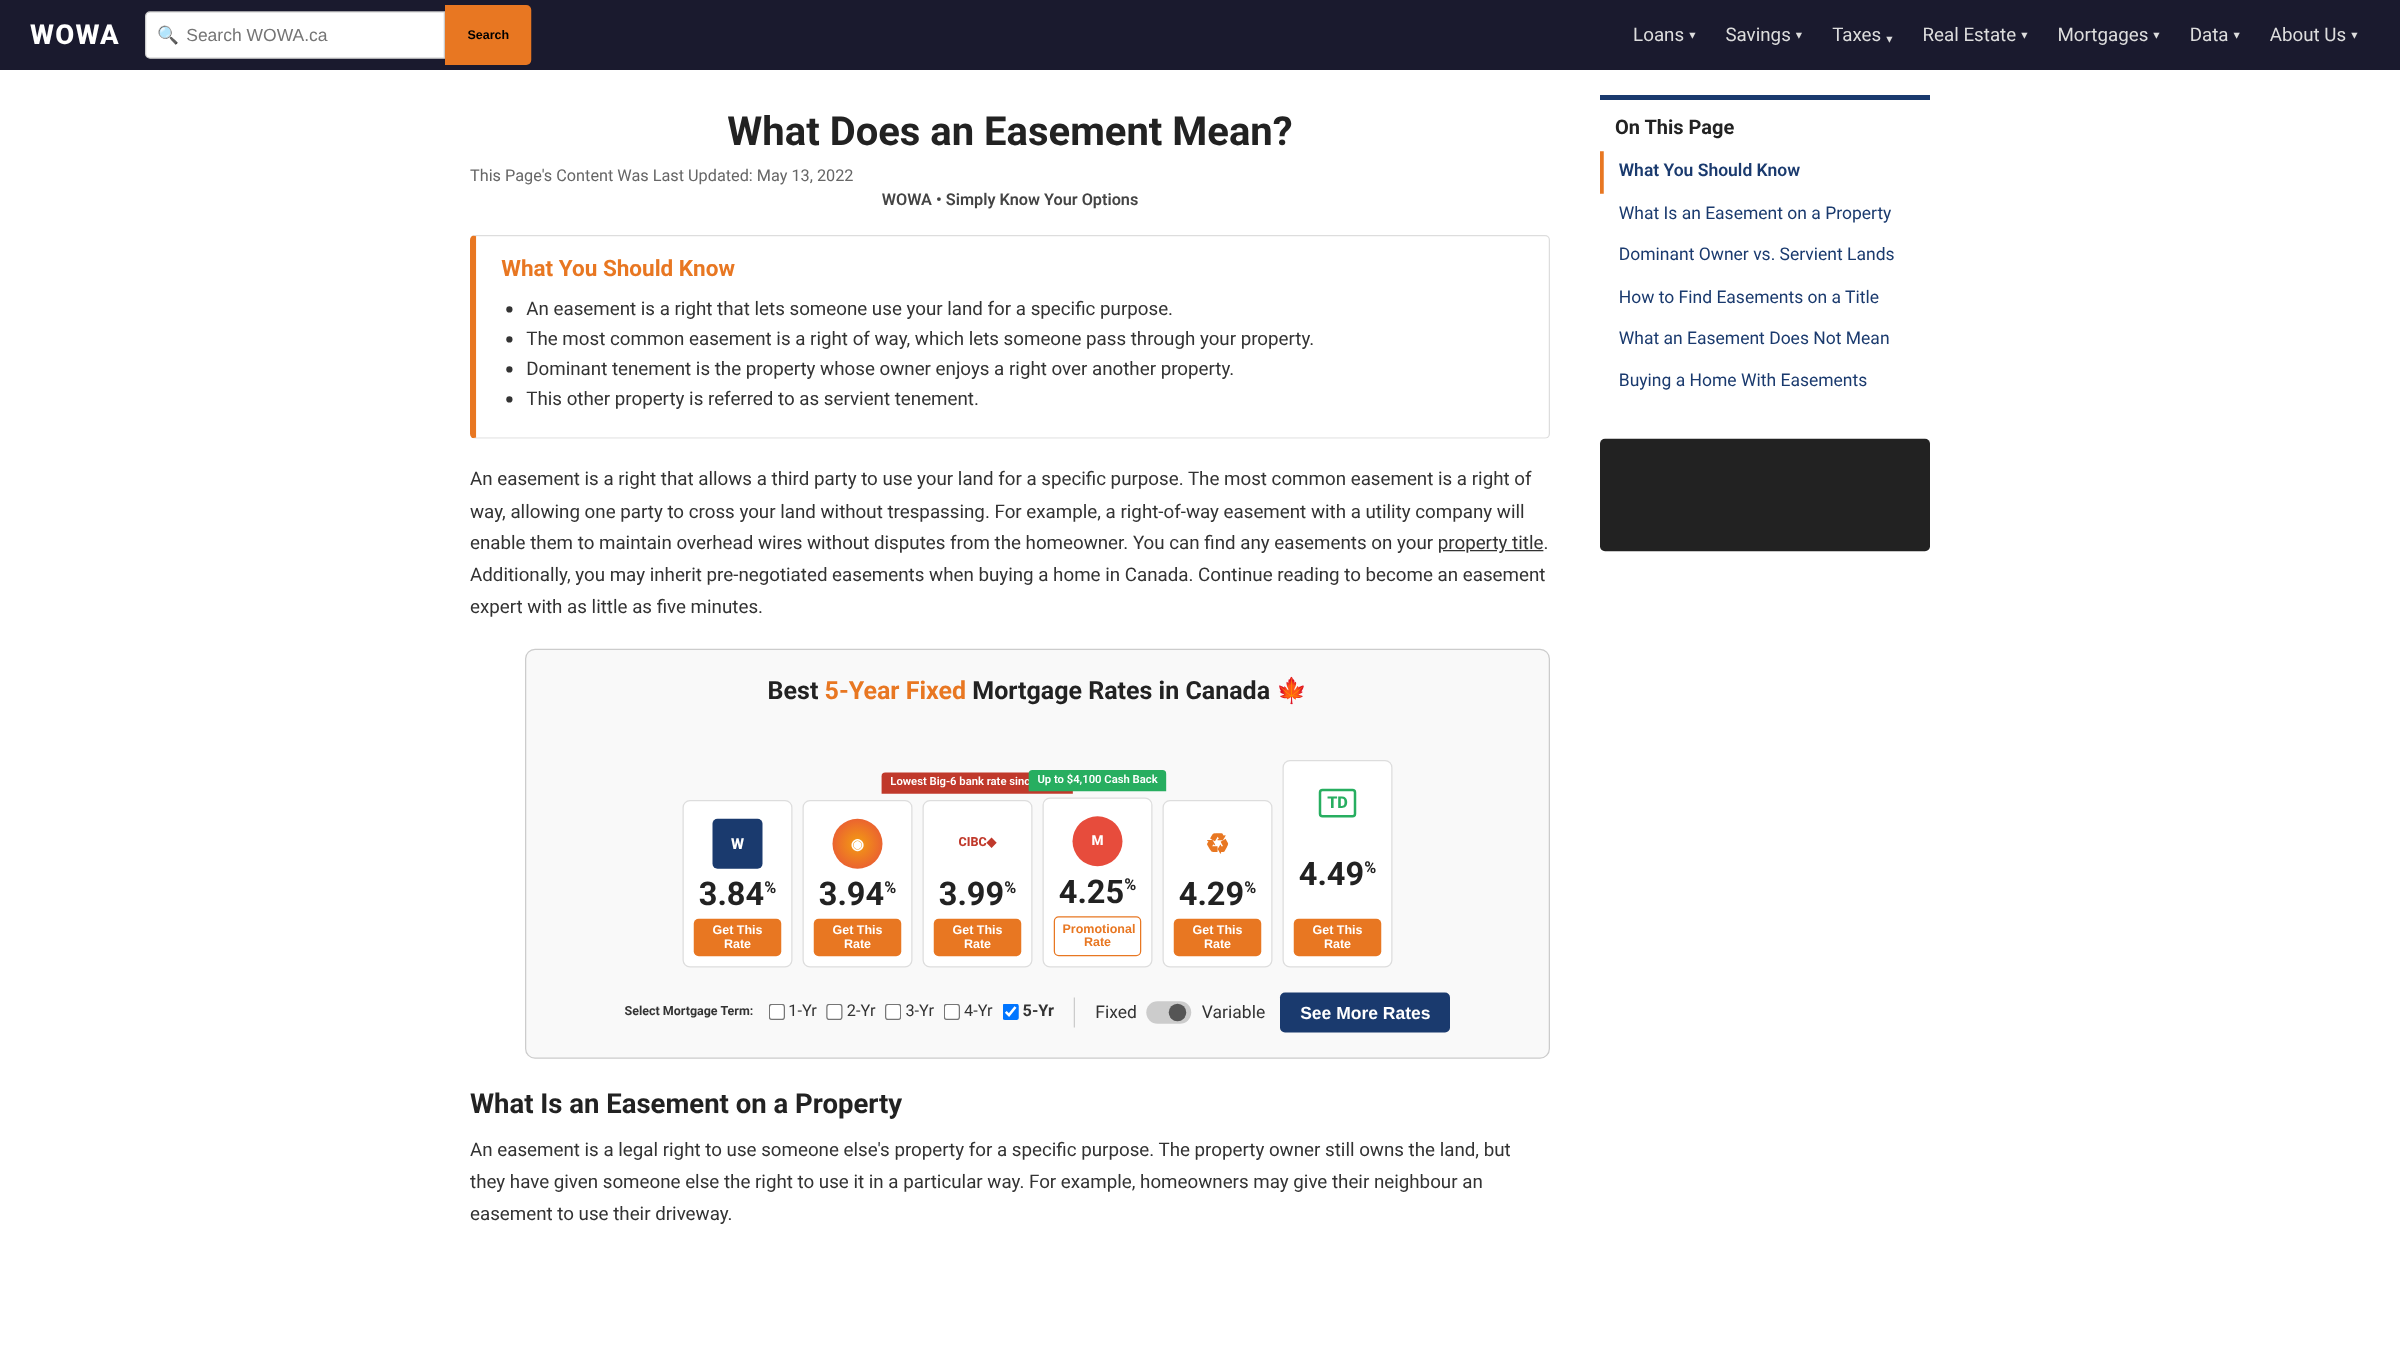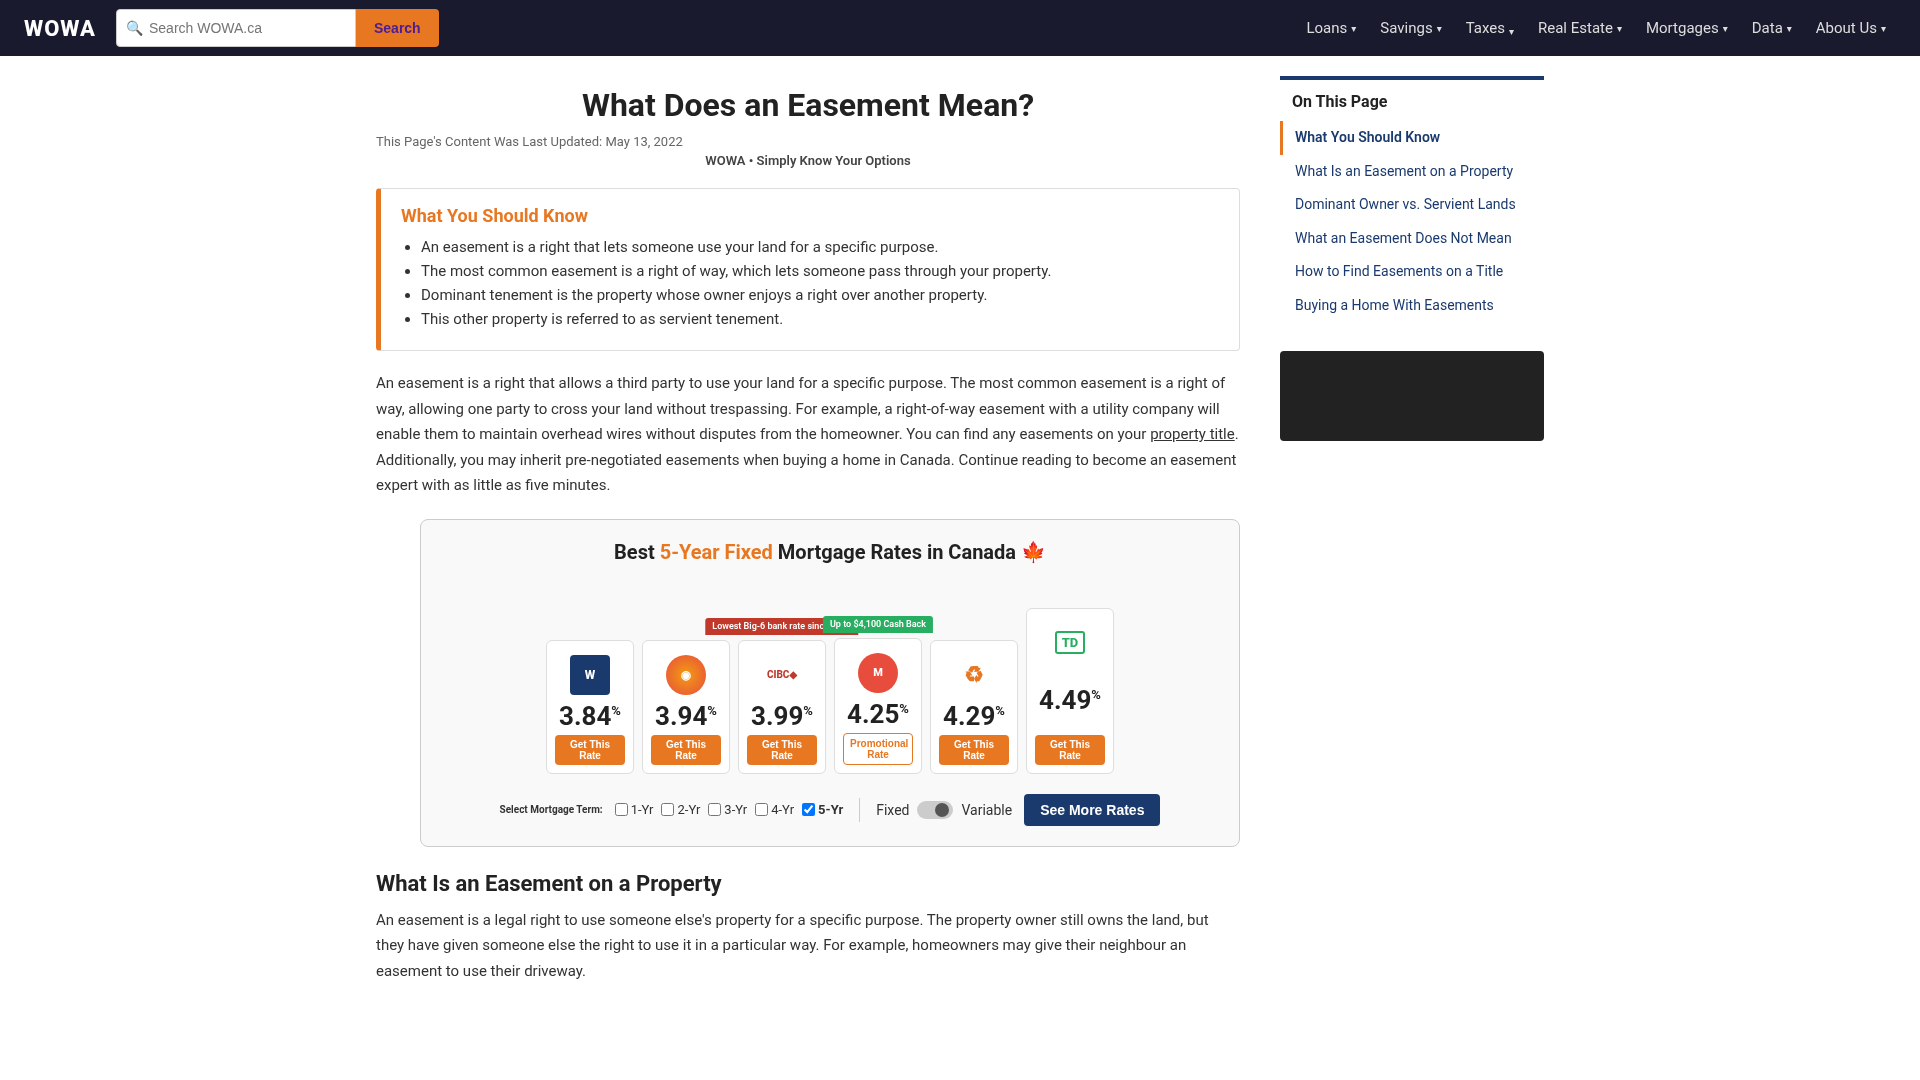--- a/index.html
+++ b/index.html
@@ -16,21 +16,21 @@
 </head>
 <body>
 
 <nav style="background:#1a1a2e;display:flex;align-items:center;padding:0 24px;height:56px;gap:20px;">
   <span style="color:#fff;font-weight:800;font-size:22px;letter-spacing:1px;cursor:pointer;">WOWA</span>
   <div style="display:flex;align-items:center;">
     <div style="position:relative;display:flex;align-items:center;">
       <span style="position:absolute;left:10px;color:#999;font-size:14px;">🔍</span>
       <input type="text" style="padding: 8px 12px 8px 32px; border: 1px solid rgb(204, 204, 204); border-radius: 4px 0px 0px 4px; font-size: 14px; width: 240px; height: 38px; outline: none; background: rgb(255, 255, 255);" placeholder="Search WOWA.ca">
     </div>
-    <button style="background:#e87722;color:#4c1d95;border:none;padding:0 18px;height:38px;border-radius:0 4px 4px 0;font-size:14px;font-weight:600;cursor:pointer;">Search</button>
+    <button style="background:#e87722;color:#000000;border:none;padding:0 18px;height:48px;border-radius:0 4px 4px 0;font-size:10px;font-weight:600;cursor:pointer;">Search</button>
   </div>
   <div style="margin-left:auto;display:flex;align-items:center;gap:4px;" id="nav-links">
       <span style="color: rgb(221, 221, 221); font-size: 15px; cursor: pointer; padding: 8px 10px; display: flex; align-items: center; gap: 4px; white-space: nowrap;">Loans <span style="font-size:10px;">▾</span></span>
       <span style="color: rgb(221, 221, 221); font-size: 15px; cursor: pointer; padding: 8px 10px; display: flex; align-items: center; gap: 4px; white-space: nowrap;">Savings <span style="font-size:10px;">▾</span></span>
       <span style="color: rgb(221, 221, 221); font-size: 15px; cursor: pointer; padding: 8px 10px; display: flex; align-items: flex-end; gap: 4px; white-space: nowrap;">Taxes <span style="font-size:10px;">▾</span></span>
       <span style="color: rgb(221, 221, 221); font-size: 15px; cursor: pointer; padding: 8px 10px; display: flex; align-items: center; gap: 4px; white-space: nowrap;">Real Estate <span style="font-size:10px;">▾</span></span>
       <span style="color: rgb(221, 221, 221); font-size: 15px; cursor: pointer; padding: 8px 10px; display: flex; align-items: center; gap: 4px; white-space: nowrap;">Mortgages <span style="font-size:10px;">▾</span></span>
       <span style="color: rgb(221, 221, 221); font-size: 15px; cursor: pointer; padding: 8px 10px; display: flex; align-items: center; gap: 4px; white-space: nowrap;">Data <span style="font-size:10px;">▾</span></span>
       <span style="color: rgb(221, 221, 221); font-size: 15px; cursor: pointer; padding: 8px 10px; display: flex; align-items: center; gap: 4px; white-space: nowrap;">About Us <span style="font-size:10px;">▾</span></span>
     </div>
@@ -158,21 +158,21 @@
 
   </main>
 
   <aside style="flex:0 0 280px;padding:20px 0 20px 16px;">
     <div style="border-top:4px solid #1a3a6e;background:#fff;padding:12px 0;">
       <div style="font-size:16px;font-weight:700;padding:0 12px 10px;color:#222;">On This Page</div>
       <div id="toc-list">
           <div style="padding: 7px 12px; font-size: 14px; color: rgb(26, 58, 110); cursor: pointer; line-height: 1.4; border-left: 3px solid rgb(232, 119, 34); font-weight: 600;">What You Should Know</div>
           <div style="padding: 7px 12px; font-size: 14px; color: rgb(26, 58, 110); cursor: pointer; line-height: 1.4; border-left: 3px solid transparent;">What Is an Easement on a Property</div>
           <div style="padding: 7px 12px; font-size: 14px; color: rgb(26, 58, 110); cursor: pointer; line-height: 1.4; border-left: 3px solid transparent;">Dominant Owner vs. Servient Lands</div>
+          <div style="padding: 7px 12px; font-size: 14px; color: rgb(26, 58, 110); cursor: pointer; line-height: 1.4; border-left: 3px solid transparent;">How to Find Easements on a Title</div>
           <div style="padding: 7px 12px; font-size: 14px; color: rgb(26, 58, 110); cursor: pointer; line-height: 1.4; border-left: 3px solid transparent;">What an Easement Does Not Mean</div>
-          <div style="padding: 7px 12px; font-size: 14px; color: rgb(26, 58, 110); cursor: pointer; line-height: 1.4; border-left: 3px solid transparent;">How to Find Easements on a Title</div>
           <div style="padding: 7px 12px; font-size: 14px; color: rgb(26, 58, 110); cursor: pointer; line-height: 1.4; border-left: 3px solid transparent;">Buying a Home With Easements</div>
         </div>
     </div>
     <div style="margin-top:16px;background:#222;width:100%;height:90px;border-radius:4px;"></div>
   </aside>
 
 </div>
 
 </body></html>

